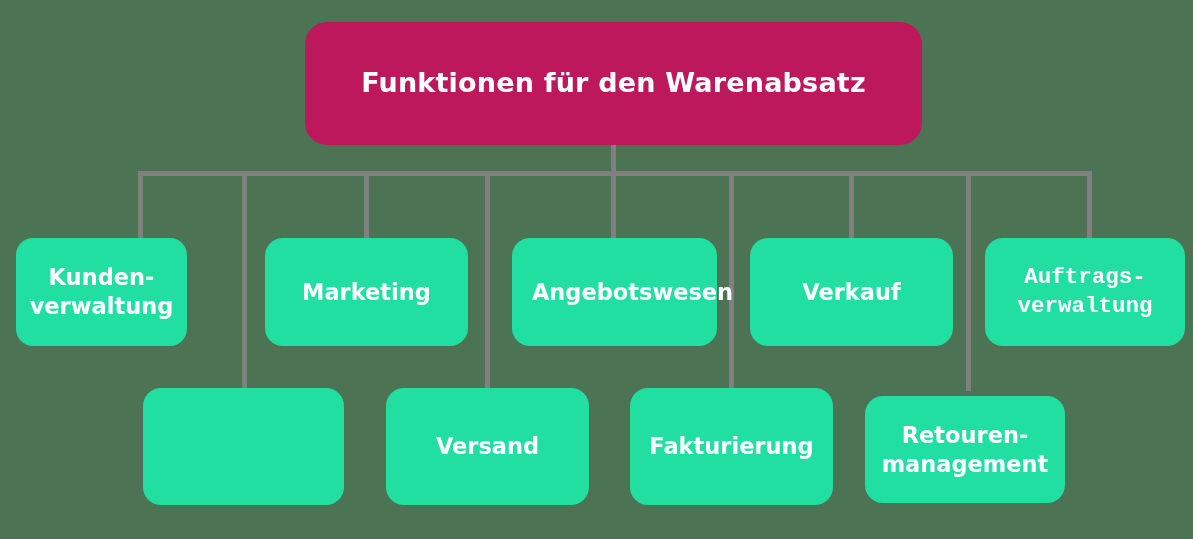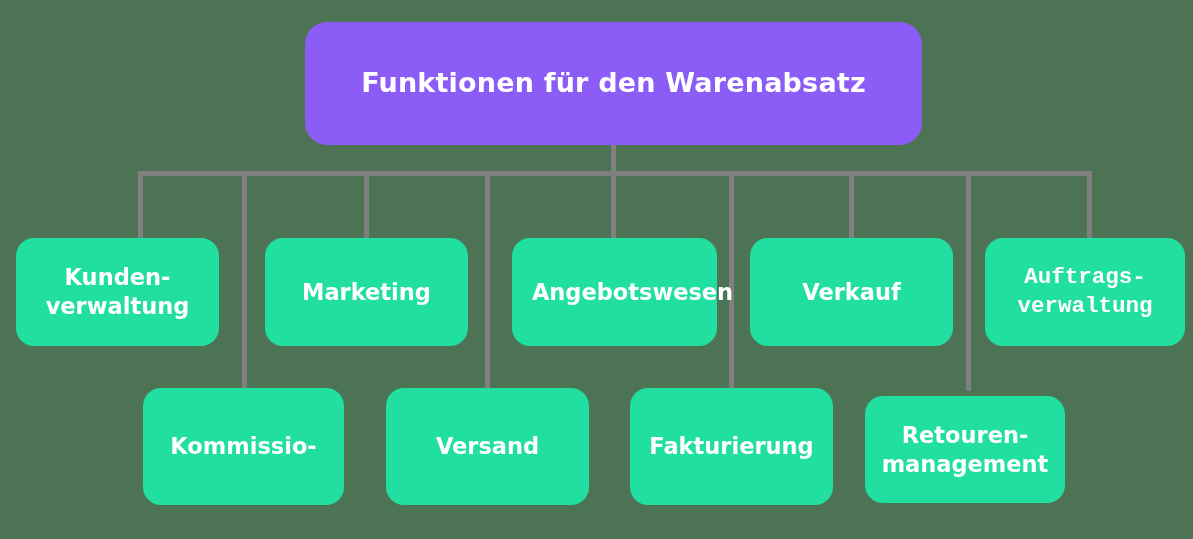--- a/index.html
+++ b/index.html
@@ -42,21 +42,21 @@
     justify-content: center;
     text-align: center;
     box-sizing: border-box;
     color: #ffffff;
     font-weight: bold;
     line-height: 1.28;
     border-radius: 18px;
     padding: 4px 8px;
   }
   .node-root {
-    background: #8b5cf6;
+    background: #be185d;
     font-size: 27px;
     letter-spacing: 0.2px;
     border-radius: 22px;
   }
   .node-child {
     background: #21dfa0;
     font-size: 22.5px;
   }
   .node-line { display: block; }
 </style>
@@ -80,21 +80,21 @@
     <div class="line-v" style="left:242px; top:171px; height:220px;"></div>
     <div class="line-v" style="left:485px; top:171px; height:220px;"></div>
     <div class="line-v" style="left:729px; top:171px; height:220px;"></div>
     <div class="line-v" style="left:966px; top:171px; height:220px;"></div>
   </div>
 
   <div class="node node-root" style="left:305px; top:22px; width:617px; height:123px;">
     <span class="node-line">Funktionen für den Warenabsatz</span>
   </div>
 
-  <div class="node node-child" style="left:16px; top:238px; width:203px; height:108px;">
+  <div class="node node-child" style="left:16px; top:238px; width:171px; height:108px;border-radius:17px;">
     <div>
       <span class="node-line">Kunden-</span>
       <span class="node-line">verwaltung</span>
     </div>
   </div>
 
   <div class="node node-child" style="left:265px; top:238px; width:203px; height:108px;">
     <div>
       <span class="node-line">Marketing</span>
     </div>
@@ -114,21 +114,20 @@
 
   <div class="node node-child" style="left:985px; top:238px; width:200px; height:108px;font-family:Liberation Mono, monospace;">
     <div>
       <span class="node-line">Auftrags-</span>
       <span class="node-line">verwaltung</span>
     </div>
   </div>
 
   <div class="node node-child" style="left:143px; top:388px; width:201px; height:117px;">
     <div>
-      <span class="node-line">Kommissio-</span>
     </div>
   </div>
 
   <div class="node node-child" style="left:386px; top:388px; width:203px; height:117px;">
     <div>
       <span class="node-line">Versand</span>
     </div>
   </div>
 
   <div class="node node-child" style="left:630px; top:388px; width:203px; height:117px;">

